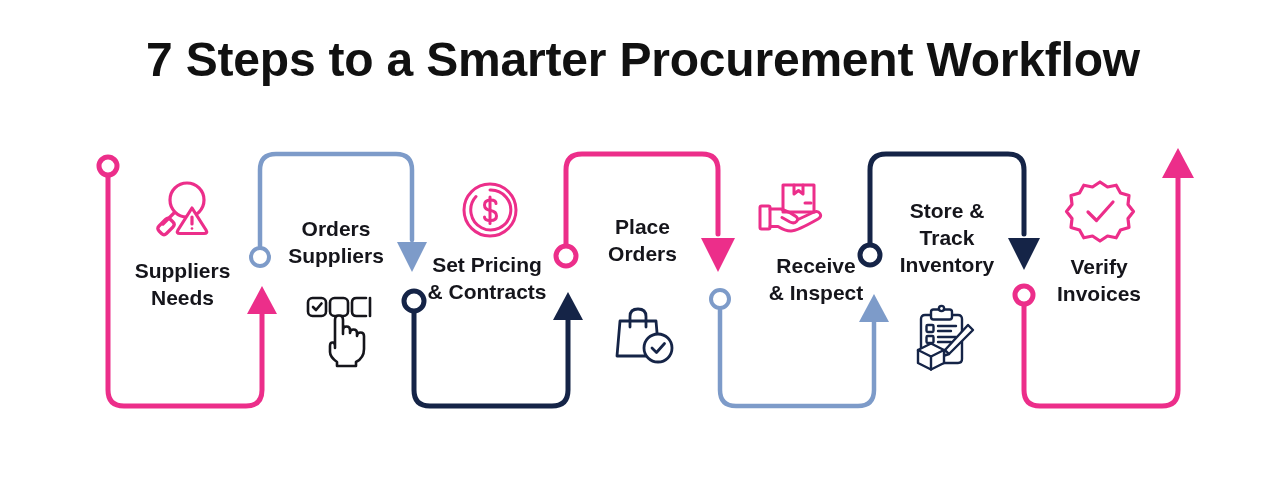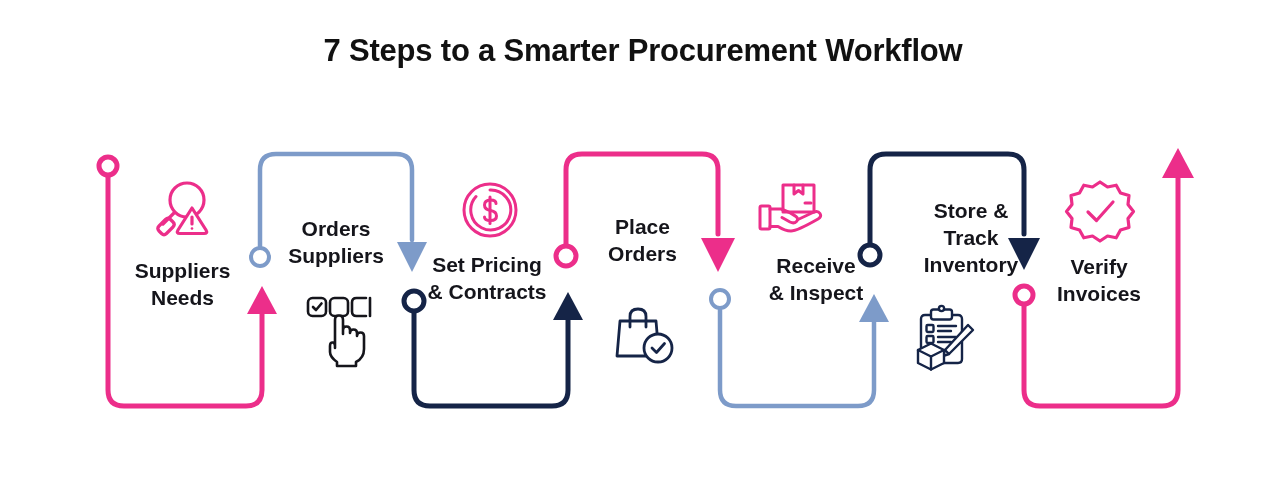--- a/index.html
+++ b/index.html
@@ -19,21 +19,21 @@
     width: 1286px;
     height: 480px;
     background: #ffffff;
   }
   #title {
     position: absolute;
     top: 34px;
     left: 0;
     width: 1286px;
     text-align: center;
-    font-size: 31px;
+    font-size: 48px;
     font-weight: bold;
     color: #111111;
     letter-spacing: -0.2px;
     line-height: 1.1;
   }
   svg.flow {
     position: absolute;
     top: 0;
     left: 0;
   }
@@ -190,20 +190,20 @@
 
   <div class="step-label" style="left:416px; top:252px; width:142px;">Set Pricing
 &amp; Contracts</div>
 
   <div class="step-label" style="left:580px; top:214px; width:125px;">Place
 Orders</div>
 
   <div class="step-label" style="left:750px; top:253px; width:132px;">Receive
 &amp; Inspect</div>
 
-  <div class="step-label" style="left:902px; top:198px; width:138px;">Store &amp;
+  <div class="step-label" style="left:878px; top:198px; width:138px;">Store &amp;
 Track
 Inventory</div>
 
   <div class="step-label" style="left:1034px; top:254px; width:130px;">Verify
 Invoices</div>
 
 </div>
 
 </body></html>

